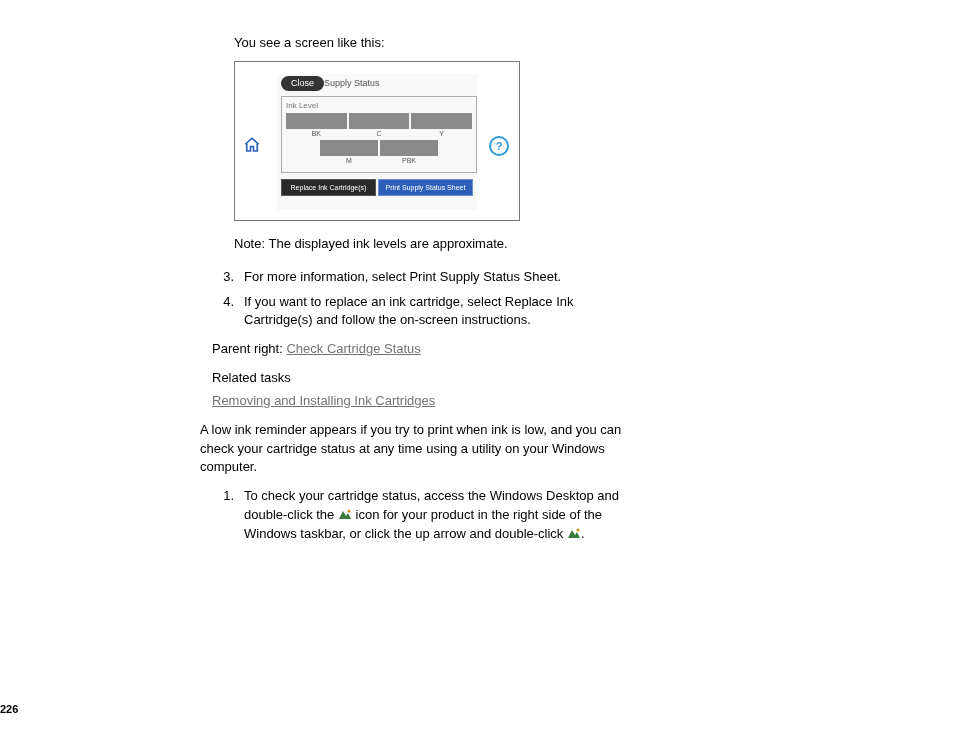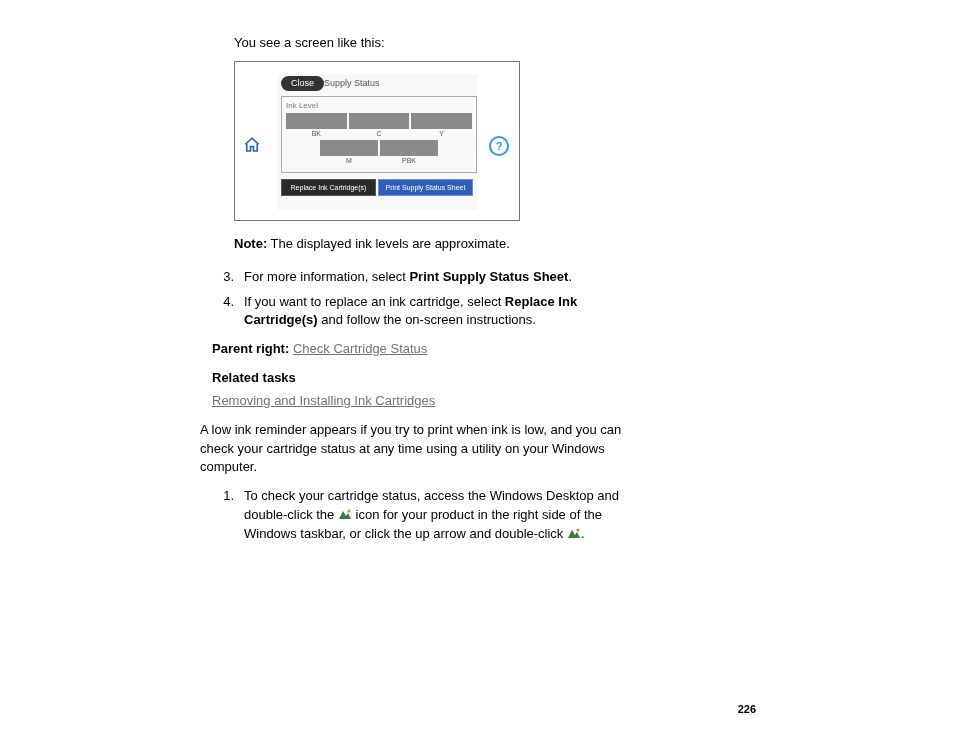--- a/index.html
+++ b/index.html
@@ -22,26 +22,26 @@
   .btnrow{display:flex;margin:6px 4px 0 4px;gap:2px}
   .fbtn{flex:1;font-size:7px;color:#fff;text-align:center;padding:4px 2px;line-height:1.1}
   .fbtn.dark{background:#2a2a2a;border:1px solid #555}
   .fbtn.blue{background:#2e5fb8;border:1px solid #6b8fd6}
   
   .note{margin:12px 0 14px 0}
   .ol{list-style:none;padding:0;margin:0 0 10px 0}
   .ol li{display:flex;margin-bottom:6px}
   .ol .num{width:22px;flex:none;text-align:right;margin-right:10px}
   .ol .txt{flex:1}
-  .bold{font-weight:bold}
+  .bold{font-weight:normal}
   .link{color:#737373}
   .section-h{font-size:17px;font-weight:bold;margin:18px 0 6px 0}
   .p{margin:0 0 10px 0}
   .inline-icon{display:inline-block;width:14px;height:13px;vertical-align:-2px}
-  .pagenum{position:absolute;left:0;right:0;bottom:20px;text-align:right;font-size:11px;font-weight:bold}
+  .pagenum{position:absolute;left:0;right:0;bottom:20px;text-align:left;font-size:11px;font-weight:bold}
 </style>
 </head>
 <body>
 
 <div class="page">
   <div class="indent">
     <div class="intro">You see a screen like this:</div>
 
     <div class="figure">
       <span class="home-icon">

